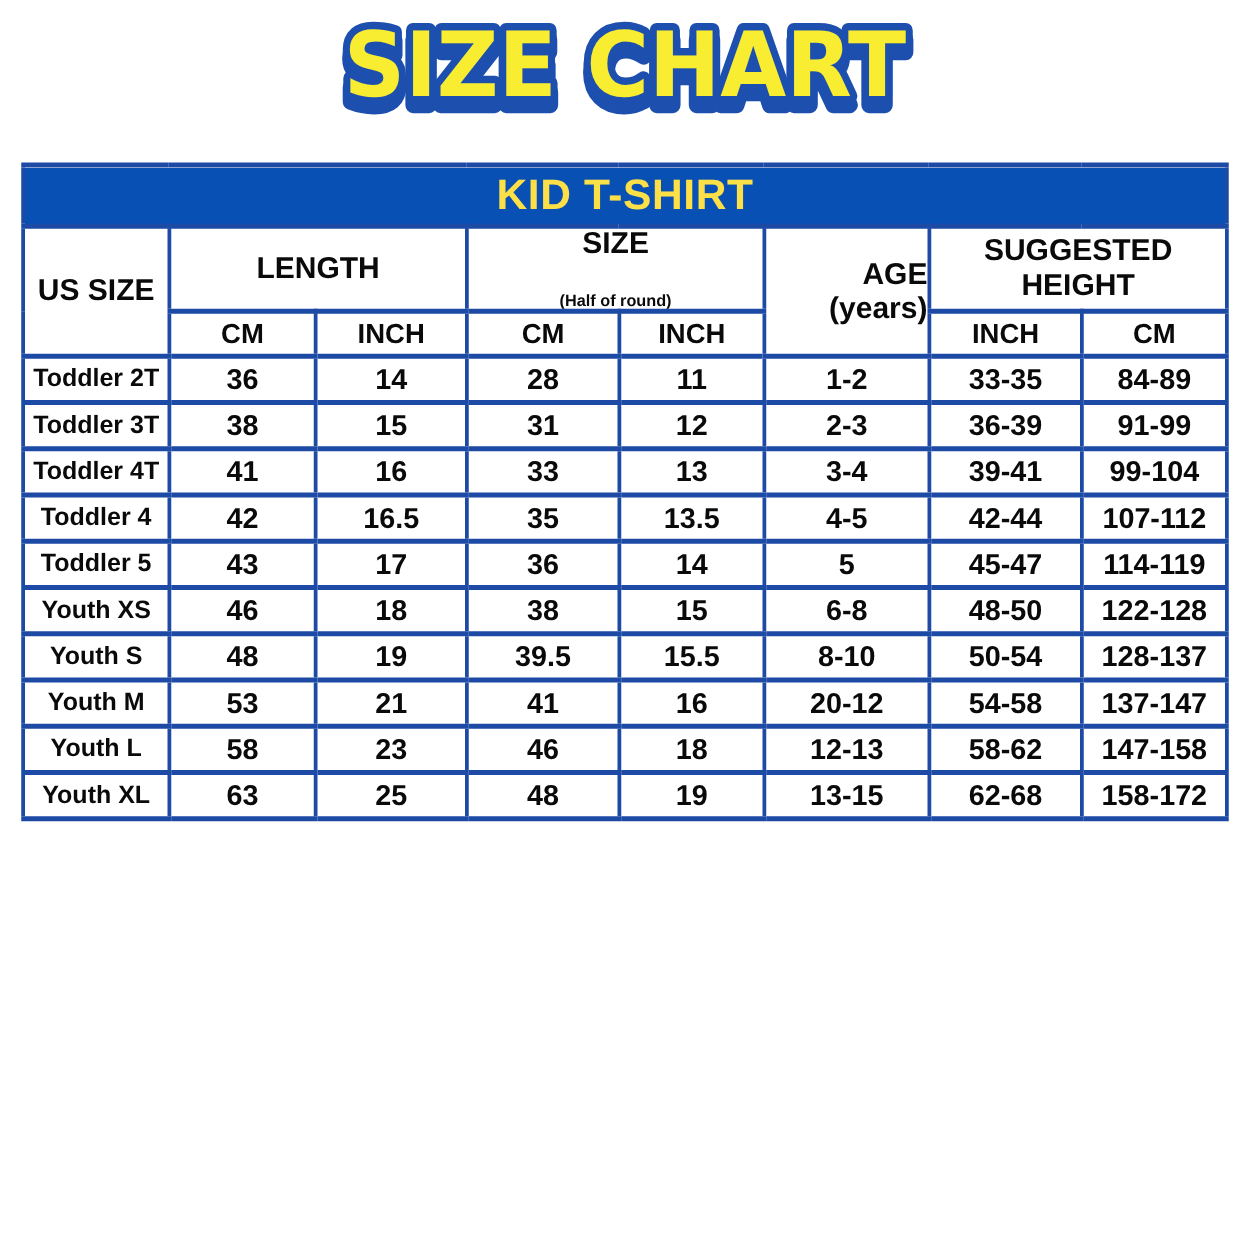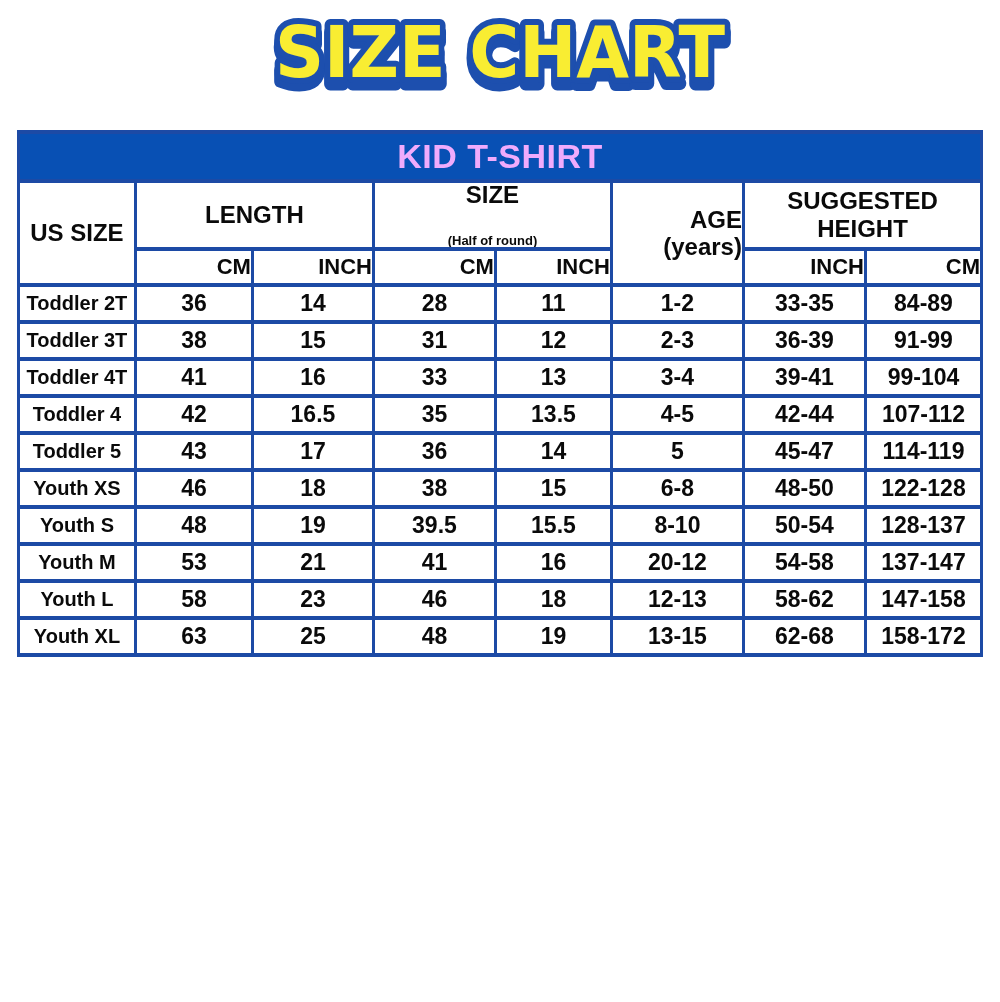--- a/index.html
+++ b/index.html
@@ -26,27 +26,27 @@
     border-bottom-width: 4px;
     text-align: center;
     vertical-align: middle;
     font-weight: bold;
     color: #0a0a0a;
     padding: 0;
     overflow: hidden;
   }
   td.banner {
     background: #0850b4;
-    color: #f0abfc;
+    color: #fde047;
     font-size: 34px;
     height: 49px;
     letter-spacing: 0.5px;
   }
   tr.group-row td { height: 38px; font-size: 24px; }
-  tr.unit-row td { height: 36px; font-size: 22px; text-align: right; }
+  tr.unit-row td { height: 36px; font-size: 22px; }
   td.us-size-head { font-size: 24px; }
   td.age-head { font-size: 24px; line-height: 27px; text-align: right; }
   td.height-head { font-size: 22px; text-align: center; }
   .chest-main { display: block; font-size: 24px; line-height: 23px; }
   .chest-note { display: block; font-size: 13px; line-height: 13px; margin-top: 28px; }
   tr.data-row td { height: 37px; font-size: 23px; }
   tr.data-row td.size { font-size: 20px; }
 </style>
 </head>
 <body>

